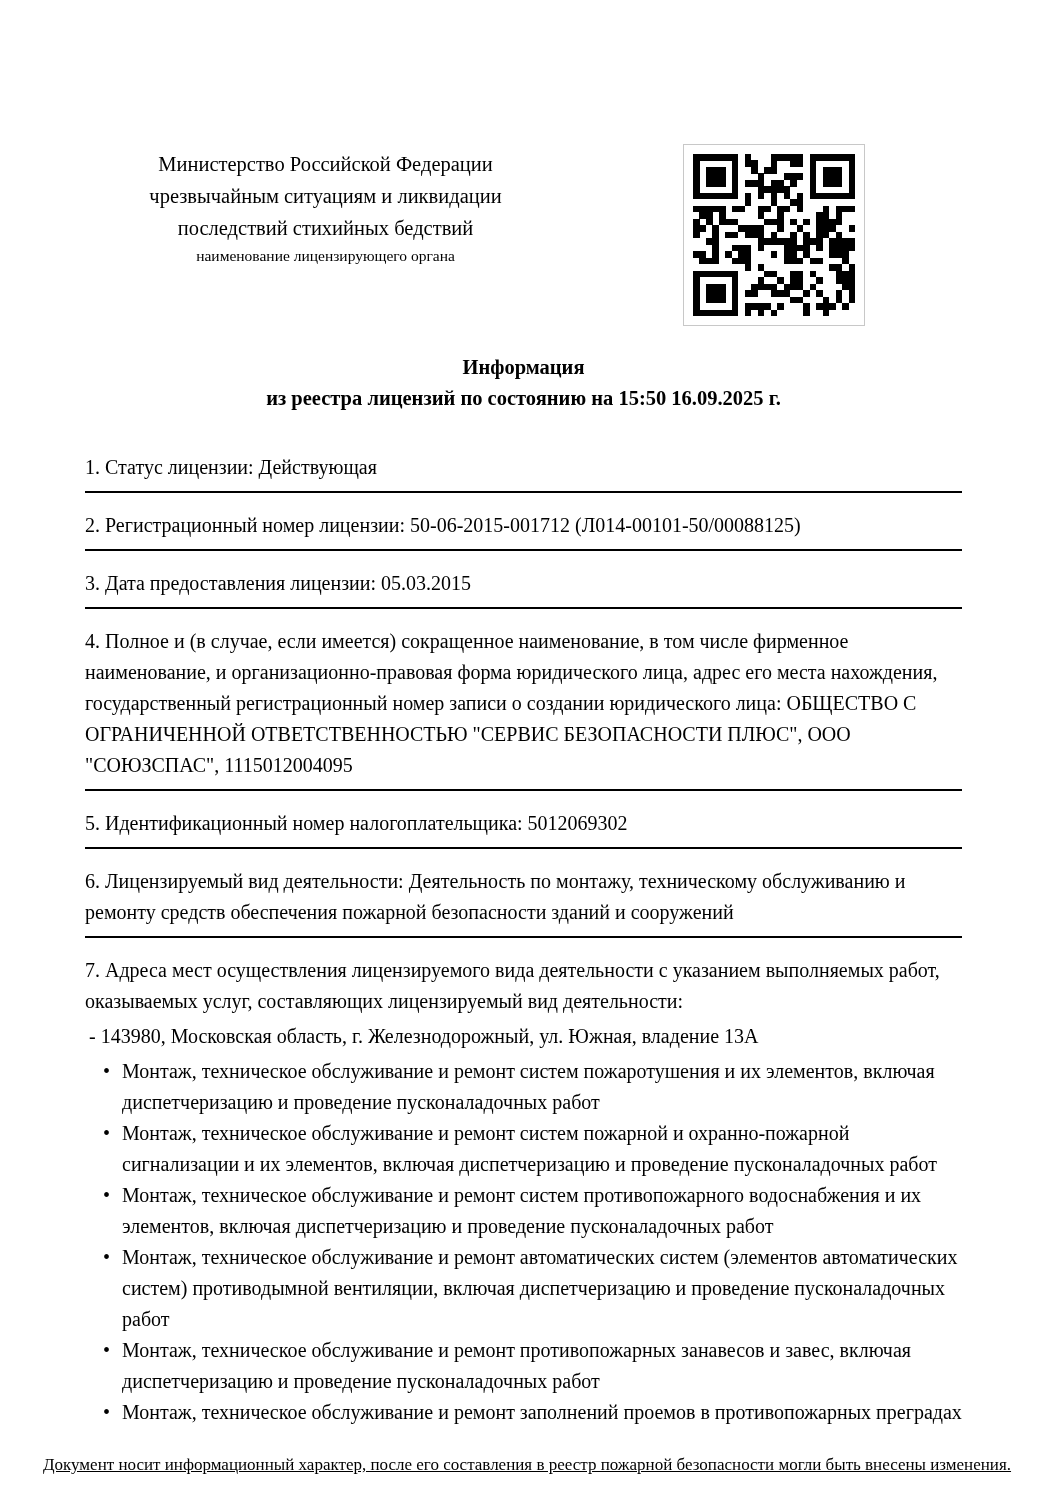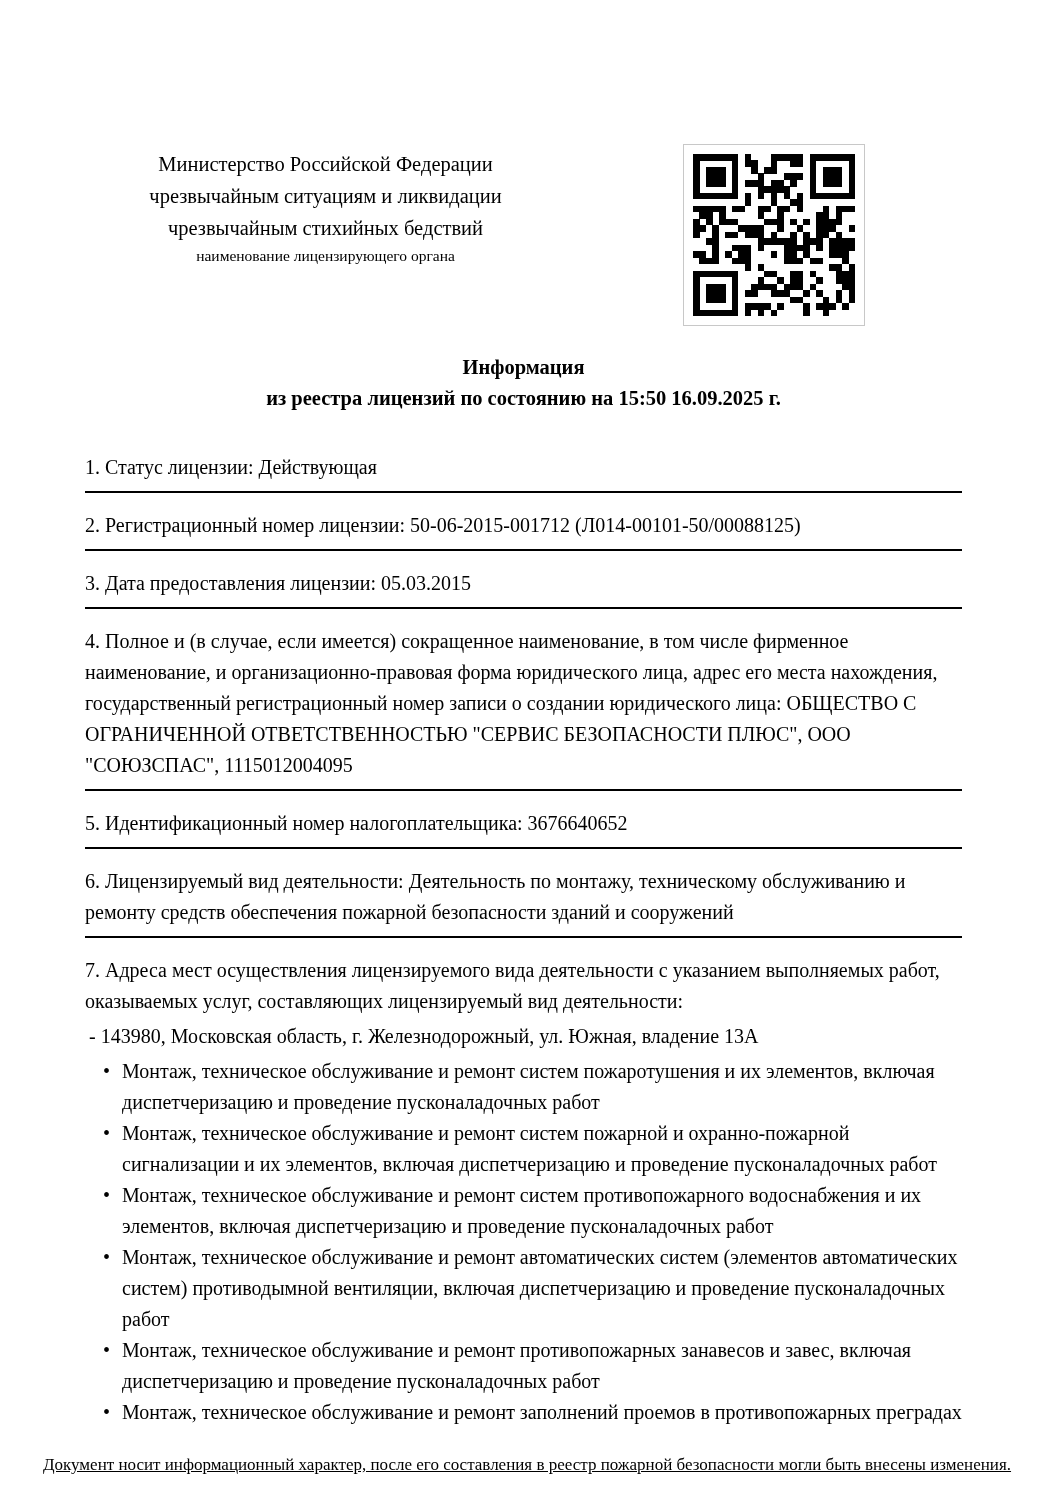--- a/index.html
+++ b/index.html
@@ -94,21 +94,21 @@
   }
 </style>
 </head>
 <body>
 
 <div class="page">
 
   <div class="authority">
     <div>Министерство Российской Федерации</div>
     <div>чрезвычайным ситуациям и ликвидации</div>
-    <div>чрезвычайным стихийных бедствий</div>
+    <div>последствий стихийных бедствий</div>
     <div class="caption">наименование лицензирующего органа</div>
   </div>
 
   <div class="qr-box">
     <svg id="qr-svg" width="162" height="162" viewBox="0 0 25 25" shape-rendering="crispEdges" aria-hidden="true">
         <rect x="0" y="0" width="25" height="25" fill="#fff"></rect>
         <rect x="0" y="0" width="1.02" height="1.02" fill="#000"></rect>
         <rect x="1" y="0" width="1.02" height="1.02" fill="#000"></rect>
         <rect x="2" y="0" width="1.02" height="1.02" fill="#000"></rect>
         <rect x="3" y="0" width="1.02" height="1.02" fill="#000"></rect>
@@ -430,21 +430,21 @@
 
     <div class="doc-title">
       <div>Информация</div>
       <div>из реестра лицензий по состоянию на 15:50 16.09.2025 г.</div>
     </div>
 
     <div class="field">1. Статус лицензии: Действующая</div>
     <div class="field">2. Регистрационный номер лицензии: 50-06-2015-001712 (Л014-00101-50/00088125)</div>
     <div class="field">3. Дата предоставления лицензии: 05.03.2015</div>
     <div class="field">4. Полное и (в случае, если имеется) сокращенное наименование, в том числе фирменное наименование, и организационно-правовая форма юридического лица, адрес его места нахождения, государственный регистрационный номер записи о создании юридического лица: ОБЩЕСТВО С ОГРАНИЧЕННОЙ ОТВЕТСТВЕННОСТЬЮ "СЕРВИС БЕЗОПАСНОСТИ ПЛЮС", ООО "СОЮЗСПАС", 1115012004095</div>
-    <div class="field">5. Идентификационный номер налогоплательщика: 3676640652</div>
+    <div class="field">5. Идентификационный номер налогоплательщика: 5012069302</div>
     <div class="field">6. Лицензируемый вид деятельности: Деятельность по монтажу, техническому обслуживанию и ремонту средств обеспечения пожарной безопасности зданий и сооружений</div>
 
     <div class="section7">
       <p class="intro">7. Адреса мест осуществления лицензируемого вида деятельности с указанием выполняемых работ, оказываемых услуг, составляющих лицензируемый вид деятельности:</p>
       <p class="address">- 143980, Московская область, г. Железнодорожный, ул. Южная, владение 13А</p>
       <ul class="works">
         <li>Монтаж, техническое обслуживание и ремонт систем пожаротушения и их элементов, включая диспетчеризацию и проведение пусконаладочных работ</li>
         <li>Монтаж, техническое обслуживание и ремонт систем пожарной и охранно-пожарной сигнализации и их элементов, включая диспетчеризацию и проведение пусконаладочных работ</li>
         <li>Монтаж, техническое обслуживание и ремонт систем противопожарного водоснабжения и их элементов, включая диспетчеризацию и проведение пусконаладочных работ</li>
         <li>Монтаж, техническое обслуживание и ремонт автоматических систем (элементов автоматических систем) противодымной вентиляции, включая диспетчеризацию и проведение пусконаладочных работ</li>

